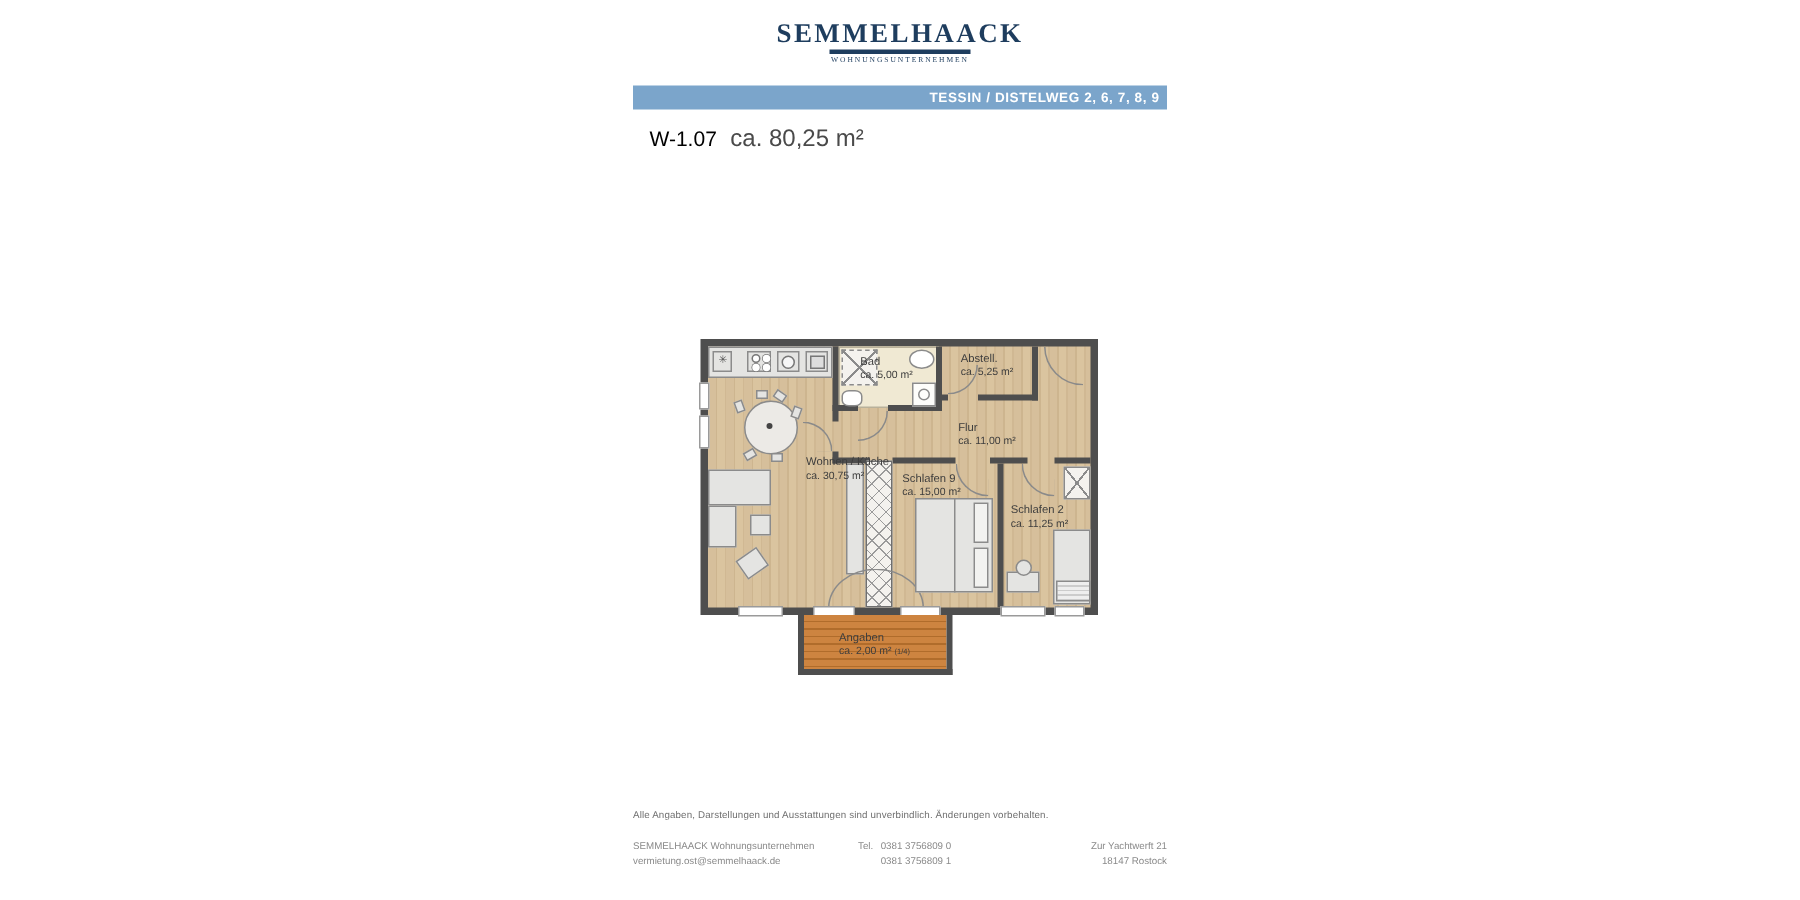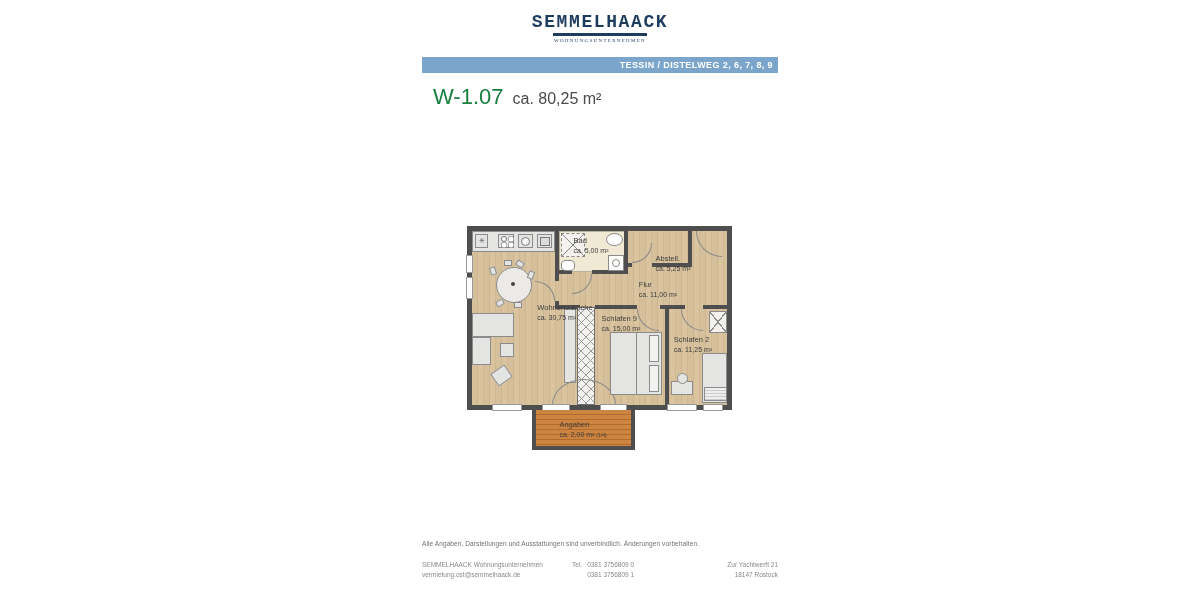--- a/index.html
+++ b/index.html
@@ -2,35 +2,35 @@
 <html><head>
 <meta charset="utf-8">
 <style>
   html,body{margin:0;padding:0;}
   body{width:1200px;height:600px;background:#ffffff;position:relative;overflow:hidden;
        font-family:"Liberation Sans",sans-serif;}
   .abs{position:absolute;}
 
   
   .logo{left:0;right:0;top:13px;display:flex;flex-direction:column;align-items:center;}
-  .logo-name{font-family:Liberation Mono, monospace;font-weight:bold;font-size:18px;
+  .logo-name{font-family:Liberation Serif, serif;font-weight:bold;font-size:18px;
              letter-spacing:1.6px;color:#1e3d5e;line-height:1;}
   .logo-rule{width:94px;height:3px;background:#1e3d5e;margin-top:2px;}
   .logo-sub{font-family:"Liberation Serif",serif;font-size:5px;letter-spacing:1.3px;
             color:#1e3d5e;margin-top:2px;}
 
   
   .banner{left:422px;top:57px;width:356px;height:16px;background:#7ba5cb;
           display:flex;align-items:center;justify-content:flex-end;}
   .banner span{color:#ffffff;font-size:9px;font-weight:bold;letter-spacing:.4px;padding-right:5px;}
 
   
   .title{left:433px;top:84px;display:flex;align-items:baseline;gap:9px;}
   .t-floor{font-size:19px;font-weight:bold;color:#3c3c3c;letter-spacing:.2px;}
-  .t-unit{font-size:22px;color:#15803d;}
+  .t-unit{font-size:14px;color:#000000;}
   .t-area{font-size:16px;color:#4a4a4a;}
 
   
   .plan{left:460px;top:223px;width:280px;height:232px;}
   .wall{position:absolute;background:#4e4e4e;}
   .apt{position:absolute;left:7px;top:3px;width:265px;height:184px;background:#4e4e4e;}
   .wood{background:
         repeating-linear-gradient(90deg,#d6bf9b 0,#d6bf9b 5px,#cdb58f 5px,#cdb58f 6px,
         #dac49f 6px,#dac49f 11px,#d0b893 11px,#d0b893 12px);}
   .floor-main{position:absolute;left:5px;top:5px;right:5px;bottom:5px;}
@@ -167,21 +167,21 @@
   <div class="balcony"></div>
 
   <div class="room-label" style="left:85px;top:80px;margin-left:20px;">
     <div class="rn">Wohnen / Küche</div>
     <div>ca. 30,75 m²</div>
   </div>
   <div class="room-label" style="left:131px;top:13px;">
     <div class="rn">Bad</div>
     <div>ca. 5,00 m²</div>
   </div>
-  <div class="room-label" style="left:213px;top:11px;margin-top:20px;">
+  <div class="room-label" style="left:198px;top:11px;">
     <div class="rn">Abstell.</div>
     <div>ca. 5,25 m²</div>
   </div>
   <div class="room-label" style="left:198px;top:57px;">
     <div class="rn">Flur</div>
     <div>ca. 11,00 m²</div>
   </div>
   <div class="room-label" style="left:161px;top:91px;">
     <div class="rn">Schlafen 9</div>
     <div>ca. 15,00 m²</div>

